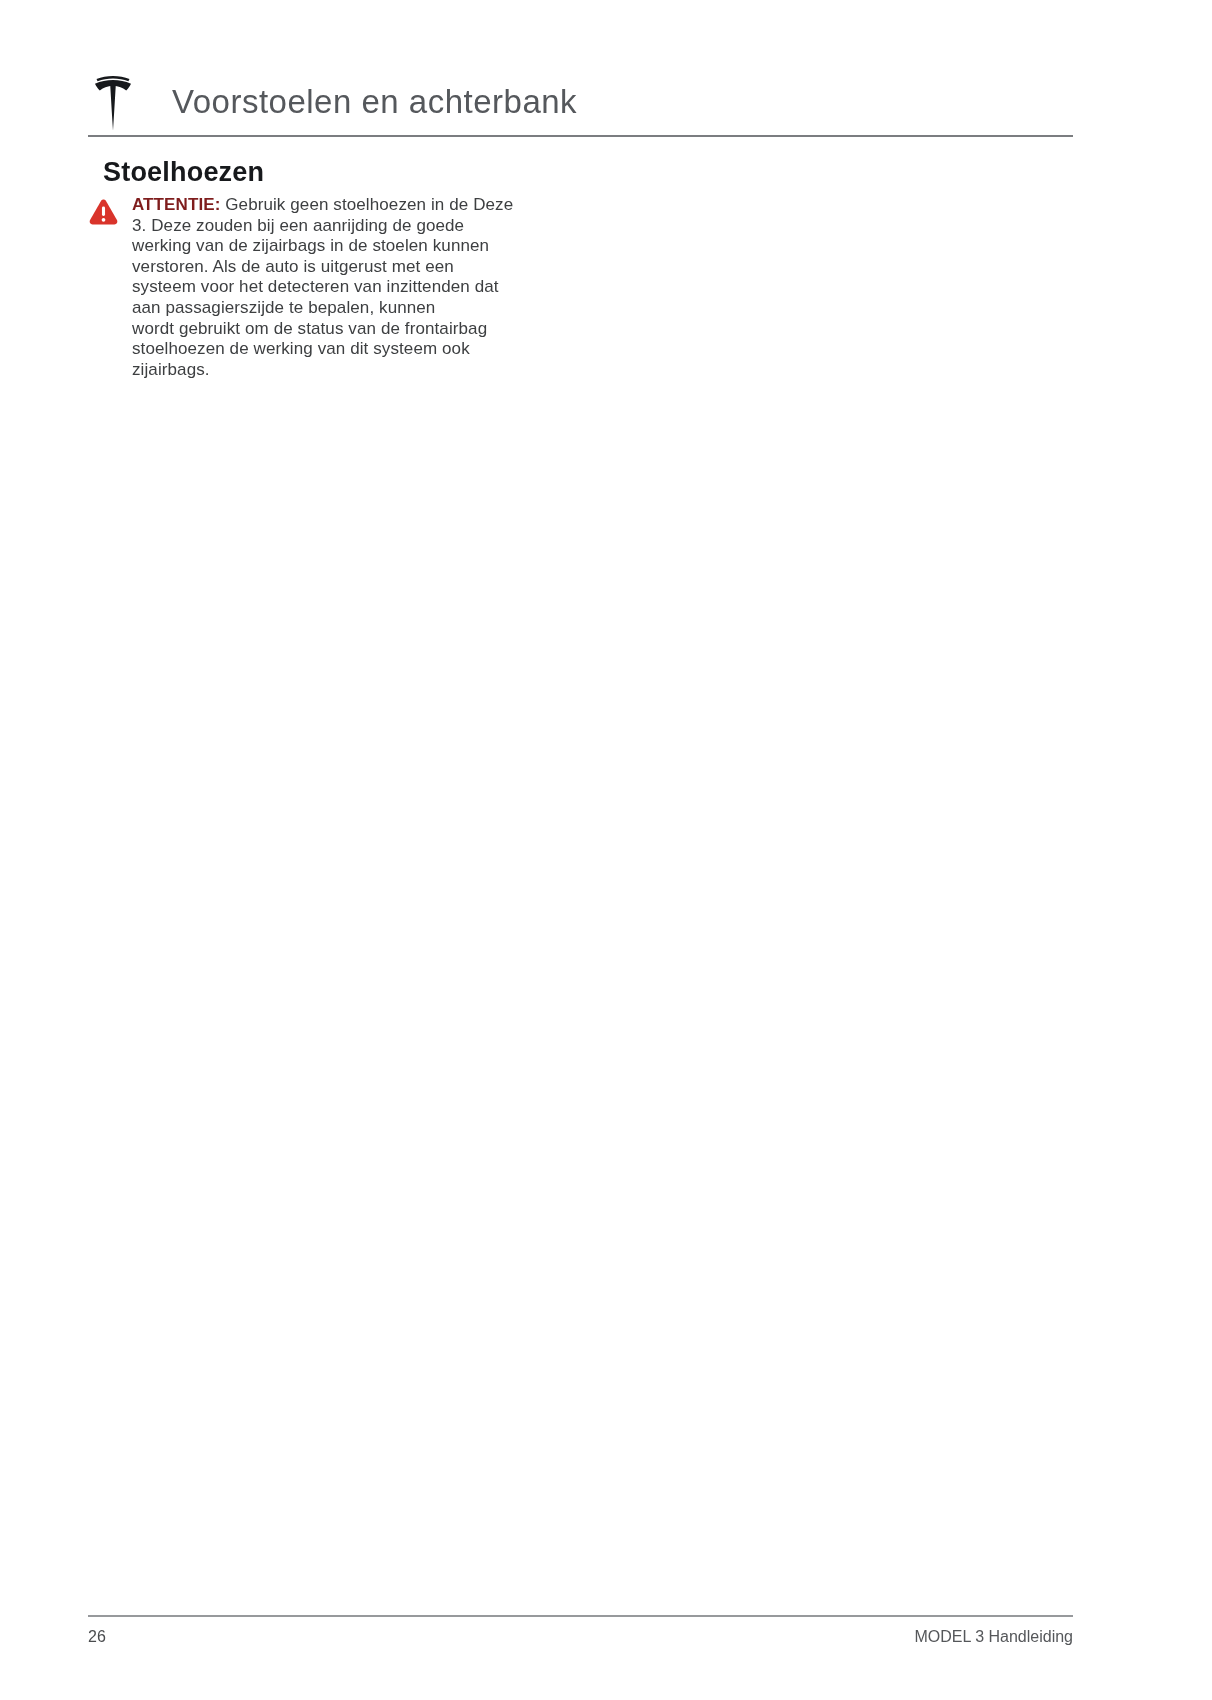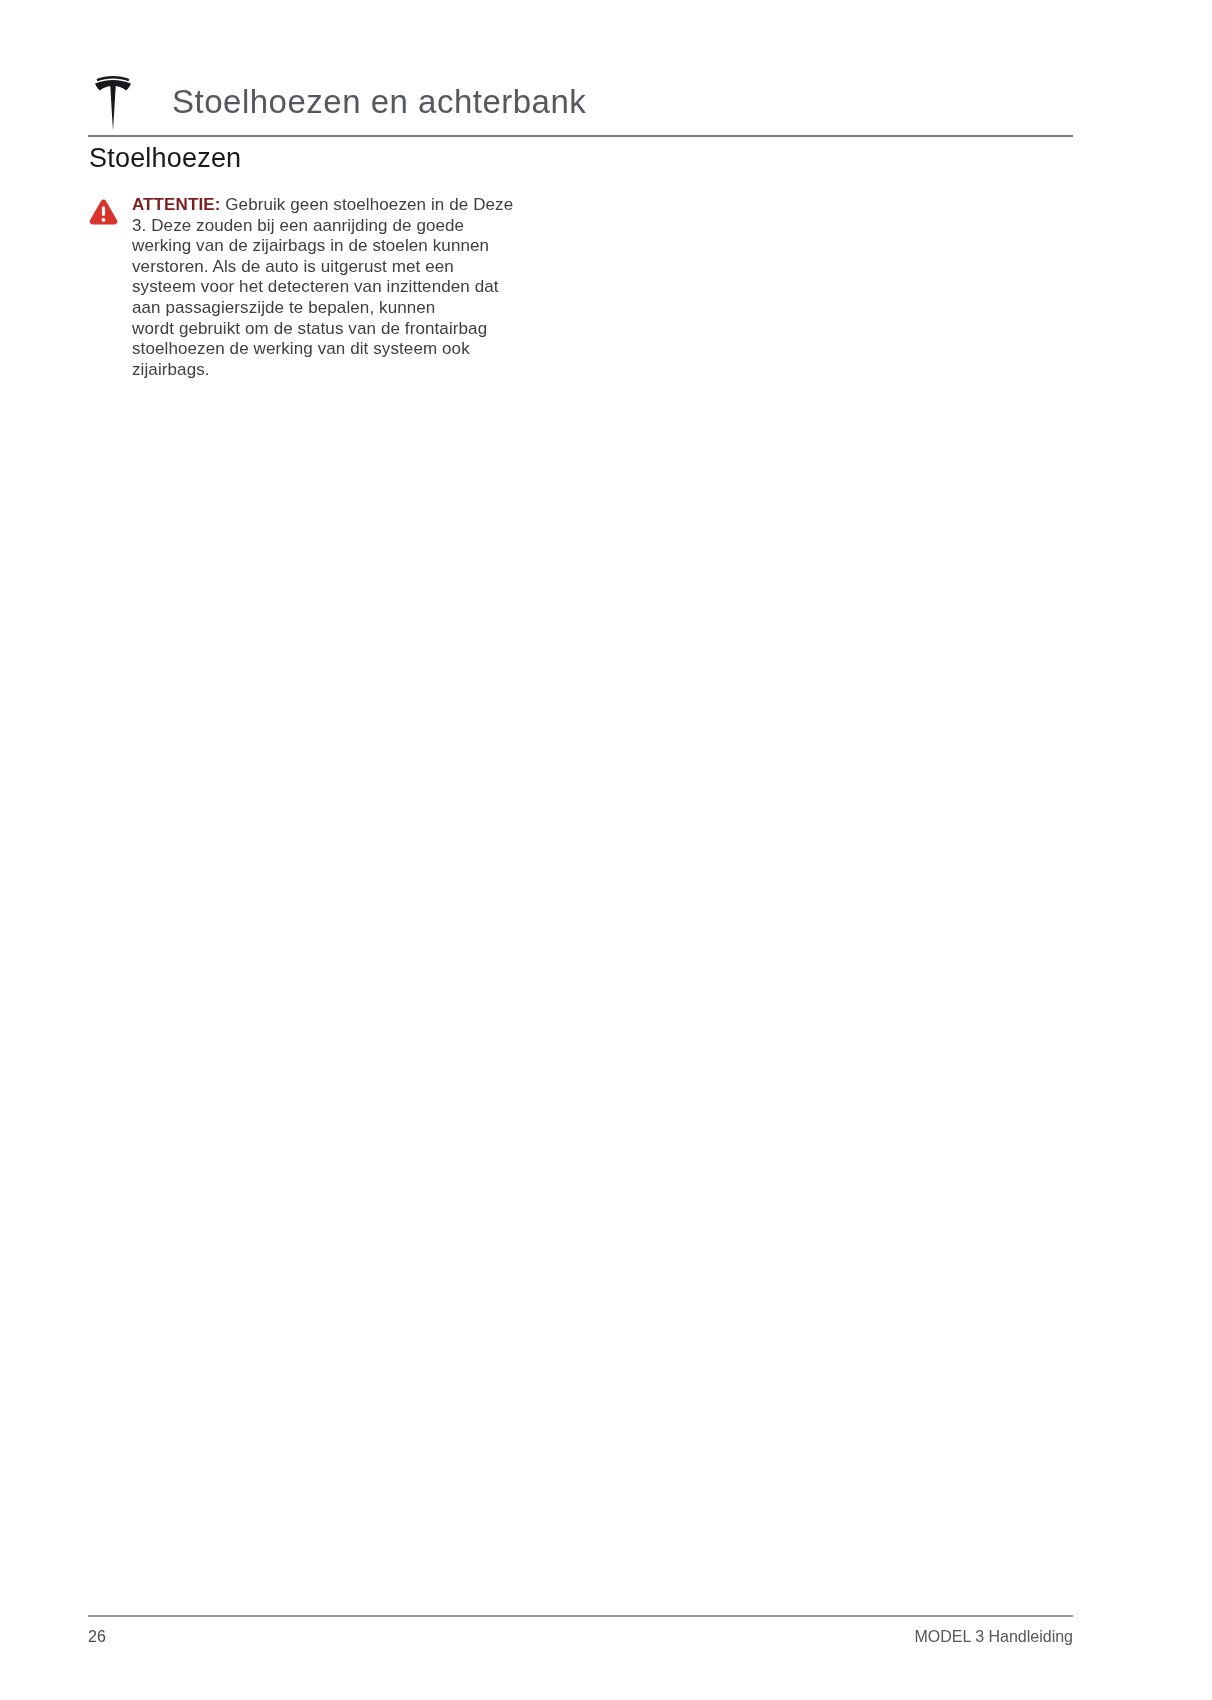--- a/index.html
+++ b/index.html
@@ -41,23 +41,23 @@
     top: 135px;
     width: 985px;
     height: 2px;
     background: #7b7d80;
   }
   
   .section-heading {
     position: absolute;
     left: 87px;
     top: 141px;
-    margin: 2px;
+    margin: 16px;
     font-size: 27px;
-    font-weight: 400;
+    font-weight: 700;
     letter-spacing: 0.2px;
     color: #17191c;
     line-height: 1.15;
   }
   
   .warning {
     position: absolute;
     left: 88px;
     top: 195px;
     display: flex;
@@ -108,21 +108,21 @@
 </head>
 <body>
 
 <div class="page">
 
   <svg class="logo" viewBox="0 0 100 125" xmlns="http://www.w3.org/2000/svg" aria-hidden="true">
     <path fill="#17191c" d="M50 0 C36.8 0 24.2 2.4 13.2 6.9 L15.6 11.8 C26.4 7.6 38 5.4 50 5.4 C62 5.4 73.6 7.6 84.4 11.8 L86.8 6.9 C75.8 2.4 63.2 0 50 0 Z"></path>
     <path fill="#17191c" d="M50 9.2 C35.9 9.2 22.4 12 9.8 17.5 C12.2 23.2 15.9 28.2 20.5 32.2 C28.9 26.4 38.3 23.2 43.9 22.5 L44.1 25.4 C45.9 55.2 47.8 88.5 50 122 C52.2 88.5 54.1 55.2 55.9 25.4 L56.1 22.5 C61.7 23.2 71.1 26.4 79.5 32.2 C84.1 28.2 87.8 23.2 90.2 17.5 C77.6 12 64.1 9.2 50 9.2 Z"></path>
   </svg>
 
-  <h1 class="chapter-title">Stoelhoezen en achterbank</h1>
+  <h1 class="chapter-title">Voorstoelen en achterbank</h1>
   <div class="header-rule"></div>
 
   <h2 class="section-heading">Stoelhoezen</h2>
 
   <div class="warning">
     <svg class="warning-icon" viewBox="0 0 32 30" xmlns="http://www.w3.org/2000/svg" aria-hidden="true">
       <path fill="#d9342b" d="M16 1.6 c1.1 0 2.1 0.58 2.7 1.6 L30.4 23.6 c1.2 2.1 -0.3 4.8 -2.7 4.8 H4.3 c-2.4 0 -3.9 -2.7 -2.7 -4.8 L13.3 3.2 C13.9 2.18 14.9 1.6 16 1.6 Z"></path>
       <rect x="14.35" y="9.2" width="3.3" height="10" rx="1.6" fill="#ffffff"></rect>
       <circle cx="16" cy="23.4" r="2" fill="#ffffff"></circle>
     </svg>

